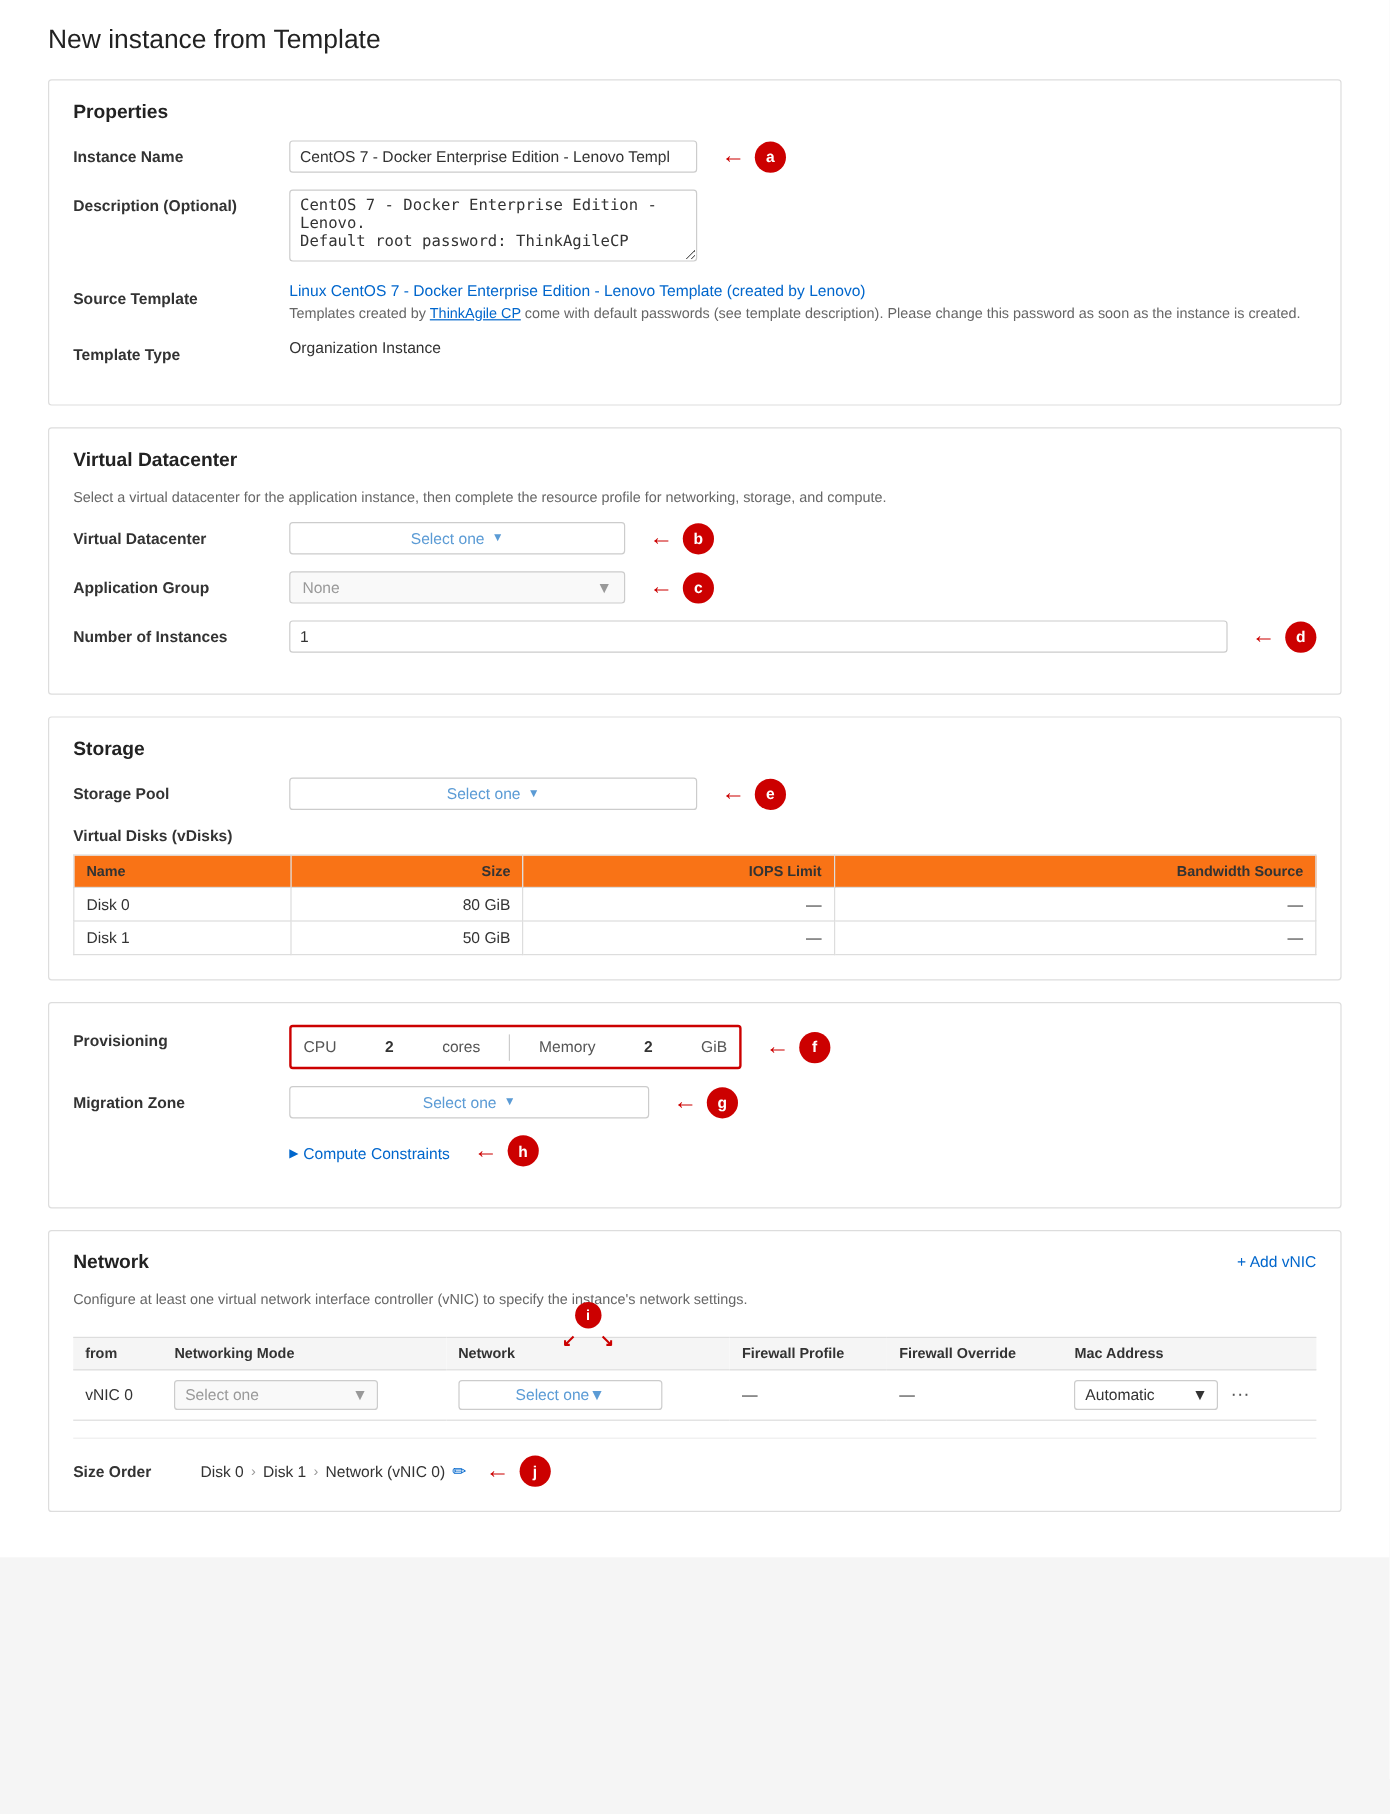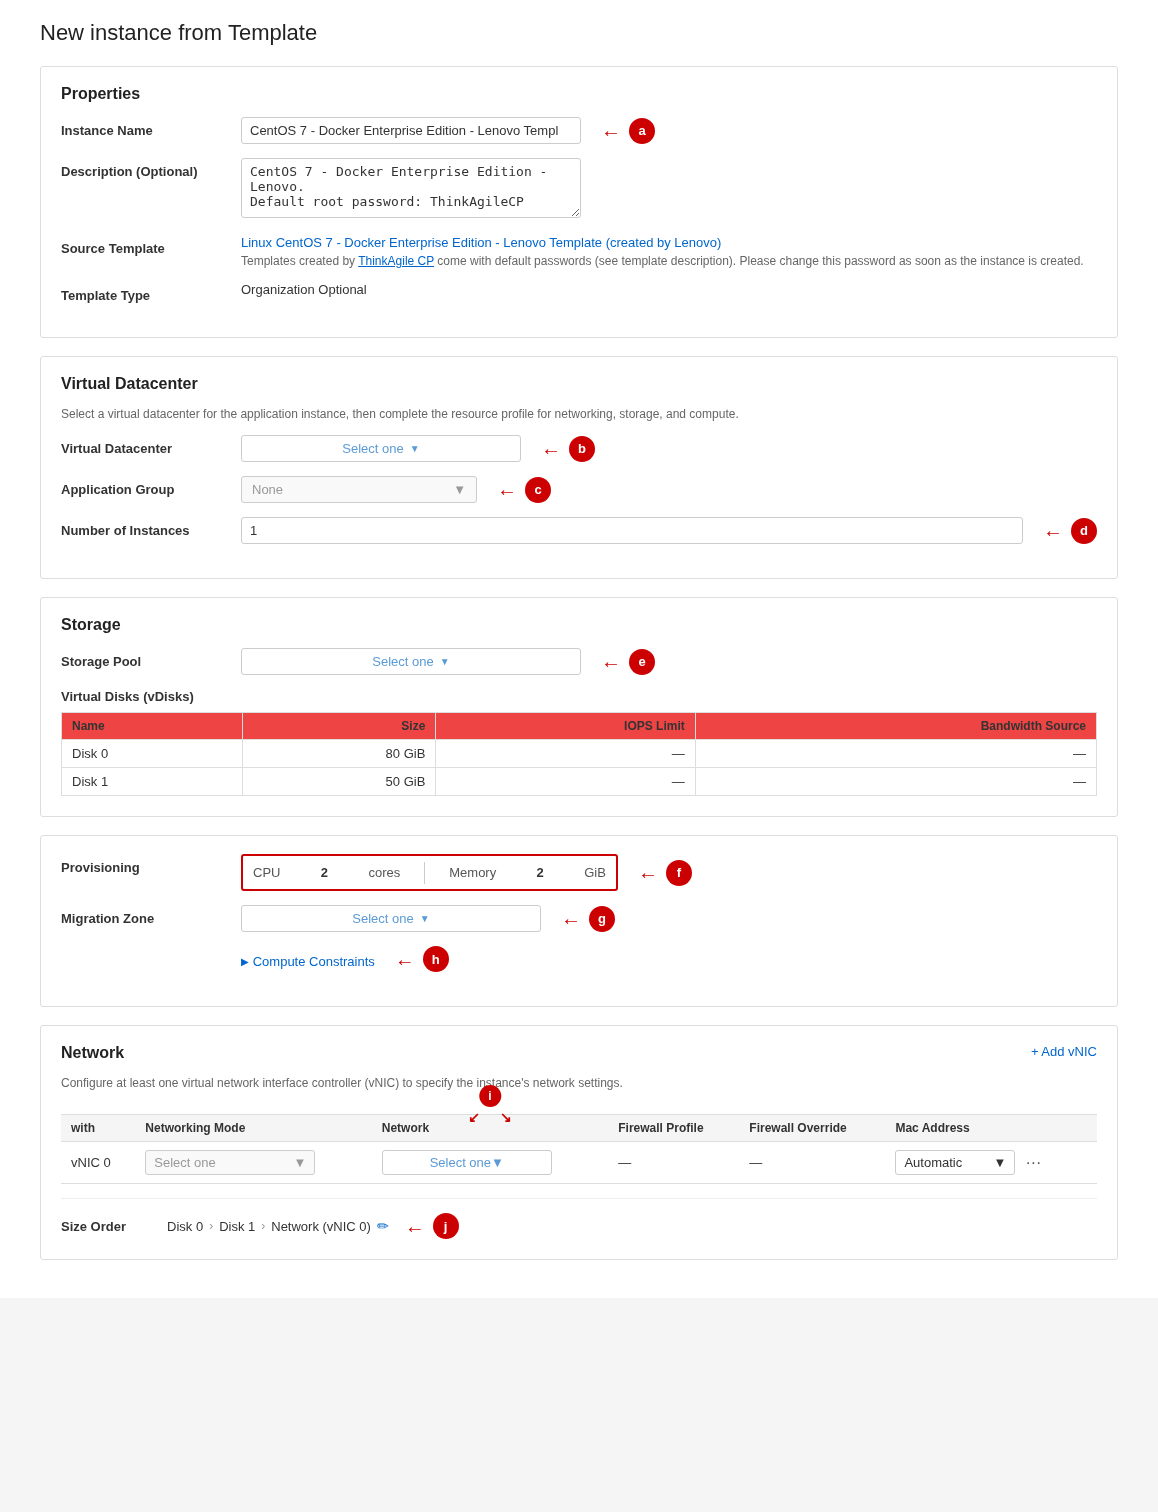--- a/index.html
+++ b/index.html
@@ -97,21 +97,21 @@
       border: 1px solid #ccc;
       border-radius: 3px;
       padding: 5px 10px;
       font-size: 13px;
       color: #999;
       background: #f9f9f9;
       cursor: pointer;
       display: flex;
       align-items: center;
       justify-content: space-between;
-      width: 236px;
+      width: 280px;
     }
     .annotation-wrapper {
       display: flex;
       align-items: center;
       gap: 10px;
     }
     .annotation-badge {
       width: 26px;
       height: 26px;
       border-radius: 50%;
@@ -137,21 +137,21 @@
       color: #666;
       margin-bottom: 14px;
     }
     
     .vdisk-table {
       width: 100%;
       border-collapse: collapse;
       margin-top: 6px;
     }
     .vdisk-table th {
-      background: #ef4444;
+      background: #f97316;
       border: 1px solid #ddd;
       padding: 6px 10px;
       text-align: left;
       font-size: 12px;
       font-weight: 700;
     }
     .vdisk-table th.right {
       text-align: right;
     }
     .vdisk-table td {
@@ -370,21 +370,21 @@
         <a href="#" class="source-template-link">Linux CentOS 7 - Docker Enterprise Edition - Lenovo Template (created by Lenovo)</a>
         <div class="warning-text">
           Templates created by <a href="#">ThinkAgile CP</a> come with default passwords (see template description). Please change this password as soon as the instance is created.
         </div>
       </div>
     </div>
 
     <div class="form-row">
       <div class="form-label">Template Type</div>
       <div class="form-control">
-        <span>Organization Optional</span>
+        <span>Organization Instance</span>
       </div>
     </div>
   </div>
 
   <div class="section">
     <div class="section-title">Virtual Datacenter</div>
     <p class="desc-text">Select a virtual datacenter for the application instance, then complete the resource profile for networking, storage, and compute.</p>
 
     <div class="form-row">
       <div class="form-label">Virtual Datacenter</div>
@@ -527,21 +527,21 @@
         <p class="desc-text">Configure at least one virtual network interface controller (vNIC) to specify the instance's network settings.</p>
       </div>
       <button class="add-vnic-btn">
         <span>+ Add vNIC</span>
       </button>
     </div>
 
     <table class="network-table">
       <thead>
         <tr>
-          <th>with</th>
+          <th>from</th>
           <th>Networking Mode</th>
           <th style="position:relative;">
             Network
             <div style="position:absolute;top:-30px;left:50%;transform:translateX(-50%);display:flex;flex-direction:column;align-items:center;gap:2px;">
               <div class="annotation-badge" style="width:22px;height:22px;font-size:12px;">i</div>
               <div style="display:flex;gap:20px;color:#cc0000;font-size:14px;">
                 <span>↙</span>
                 <span>↘</span>
               </div>
             </div>

